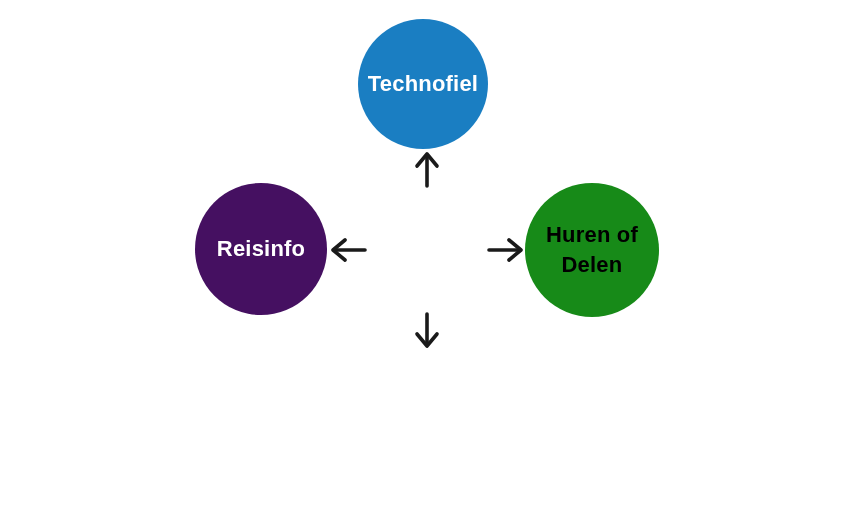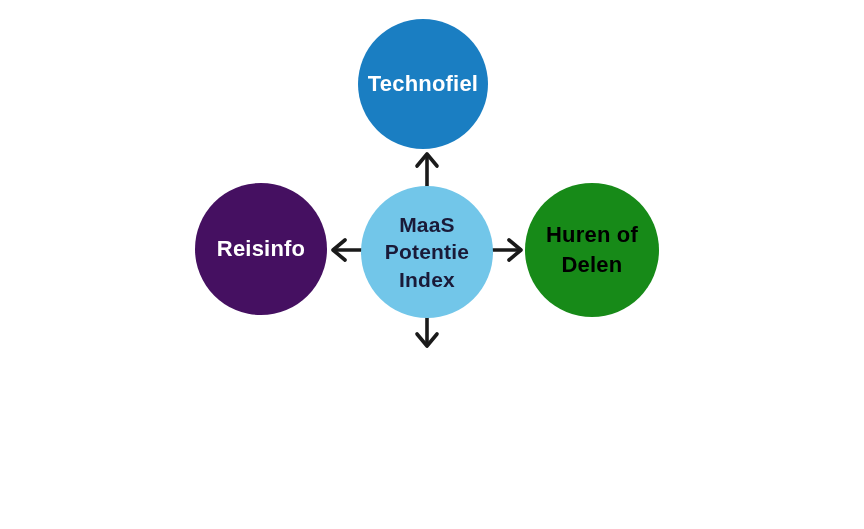--- a/index.html
+++ b/index.html
@@ -81,25 +81,20 @@
   </svg>
 
   <div class="circle node-top" style="background: rgb(26, 126, 194);">
     <span class="label" style="color: rgb(255, 255, 255);">Technofiel</span>
   </div>
 
   <div class="circle node-left" style="background: rgb(69, 16, 97);">
     <span class="label" style="color: rgb(255, 255, 255);">Reisinfo</span>
   </div>
 
-  <div class="circle node-center" style="background: rgb(114, 198, 233);">
-    <span class="label" style="color: rgb(26, 26, 56);">MaaS
-Potentie
-Index</span>
-  </div>
 
   <div class="circle node-right" style="background: rgb(23, 138, 24);">
     <span class="label" style="color: #000000;">Huren of
 Delen</span>
   </div>
 
 
 </div>
 
 </body></html>

